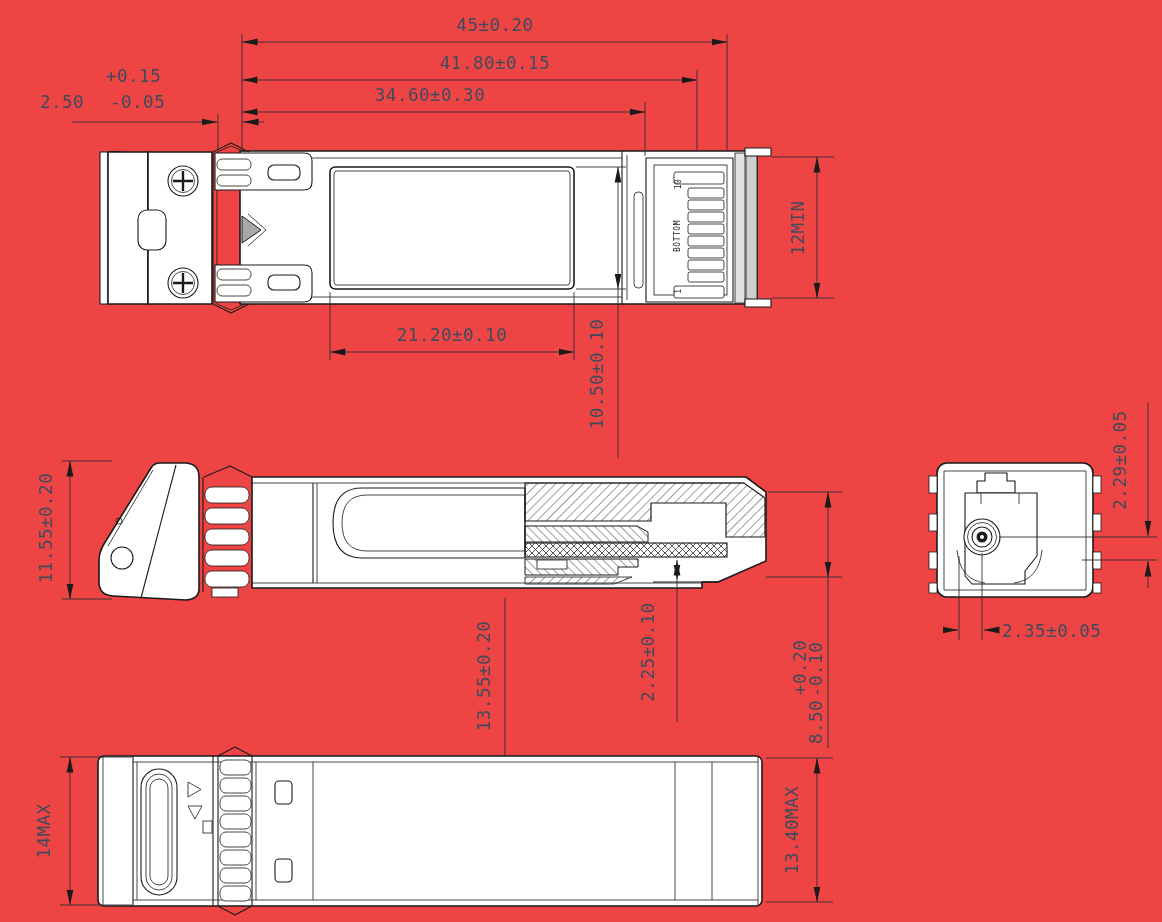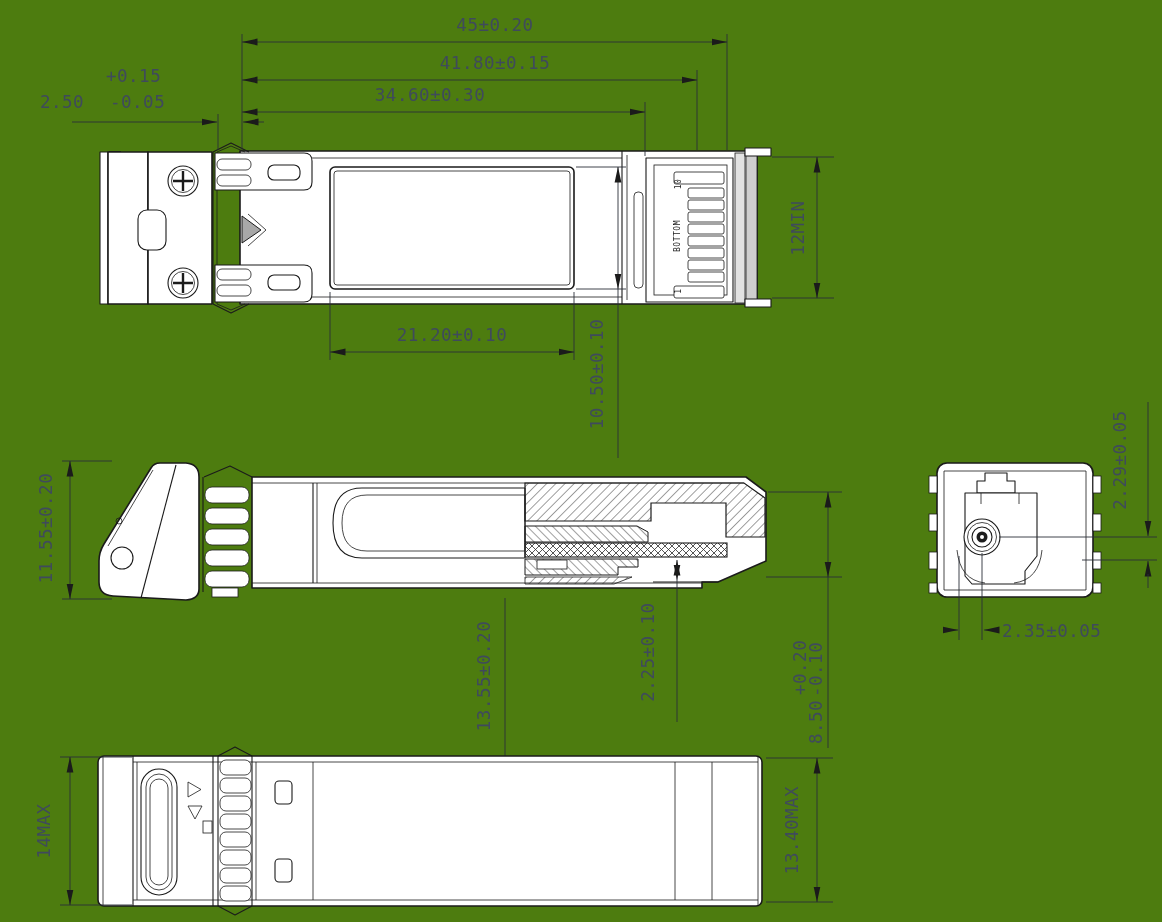--- a/index.html
+++ b/index.html
@@ -1,16 +1,16 @@
 <!DOCTYPE html>
 <html><head>
 <meta charset="utf-8">
 <style>
   html,body{margin:0;padding:0;background:#ffffff;}
-  #stage{width:1162px;height:922px;position:relative;background:#4d7c0f;text-align:right;}
+  #stage{width:1162px;height:922px;position:relative;background:#ef4444;text-align:right;}
   svg{display:block;}
   text{font-family:"DejaVu Sans Mono","Liberation Mono",monospace;fill:#3f4a5c;}
   .t17{font-size:17.5px;letter-spacing:.5px;}
   .t8{font-size:8px;fill:#1b1b1b;letter-spacing:.5px;}
   .s16{stroke:#1b1b1b;stroke-width:1.6;fill:none;stroke-linejoin:round;}
   .s11{stroke:#1b1b1b;stroke-width:1.1;fill:none;stroke-linejoin:round;}
   .s08{stroke:#1b1b1b;stroke-width:.8;fill:none;}
   .dim{stroke:#2b2f38;stroke-width:.9;fill:none;}
   .wf{fill:#fff;}
 </style>

